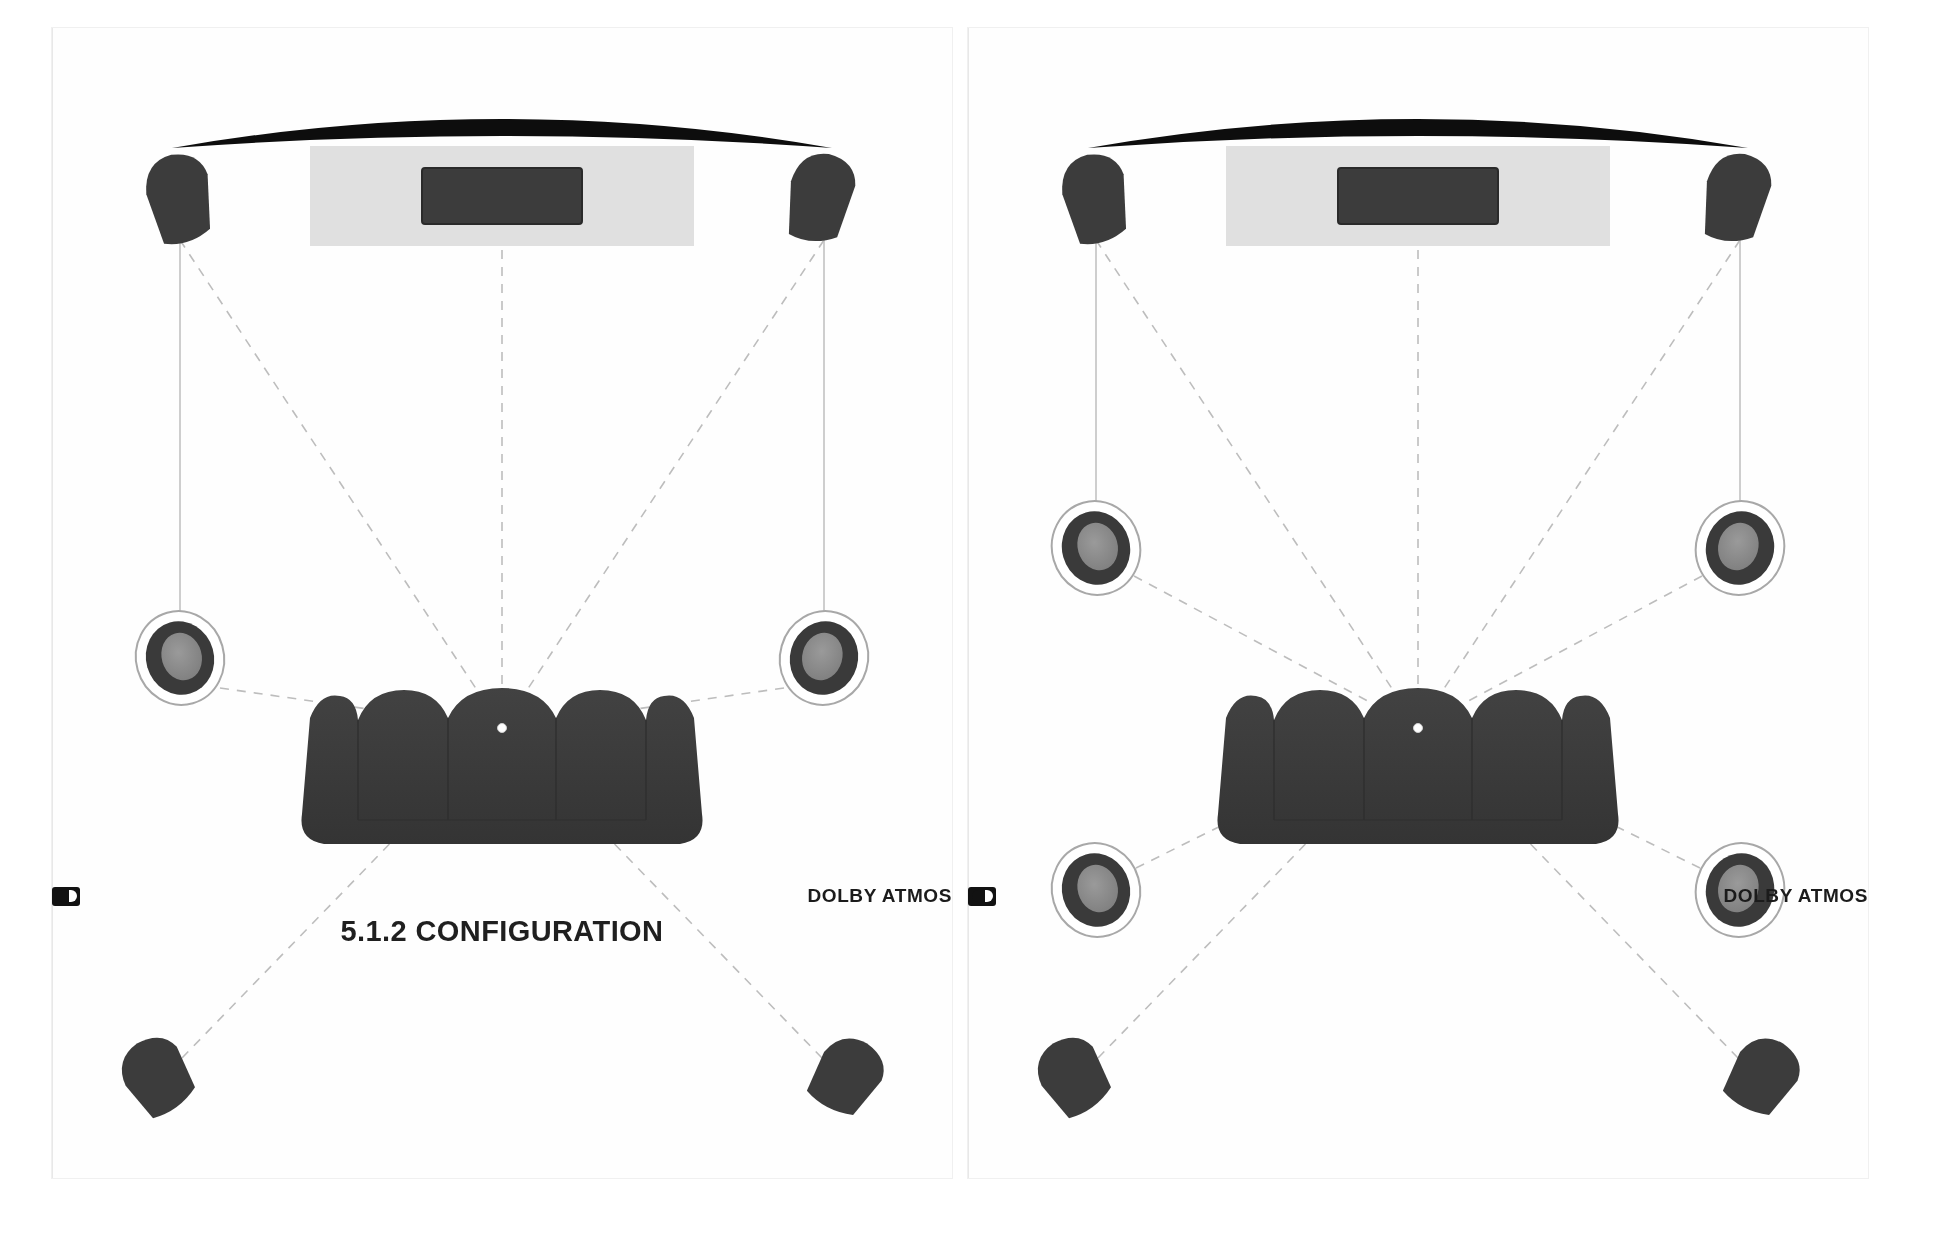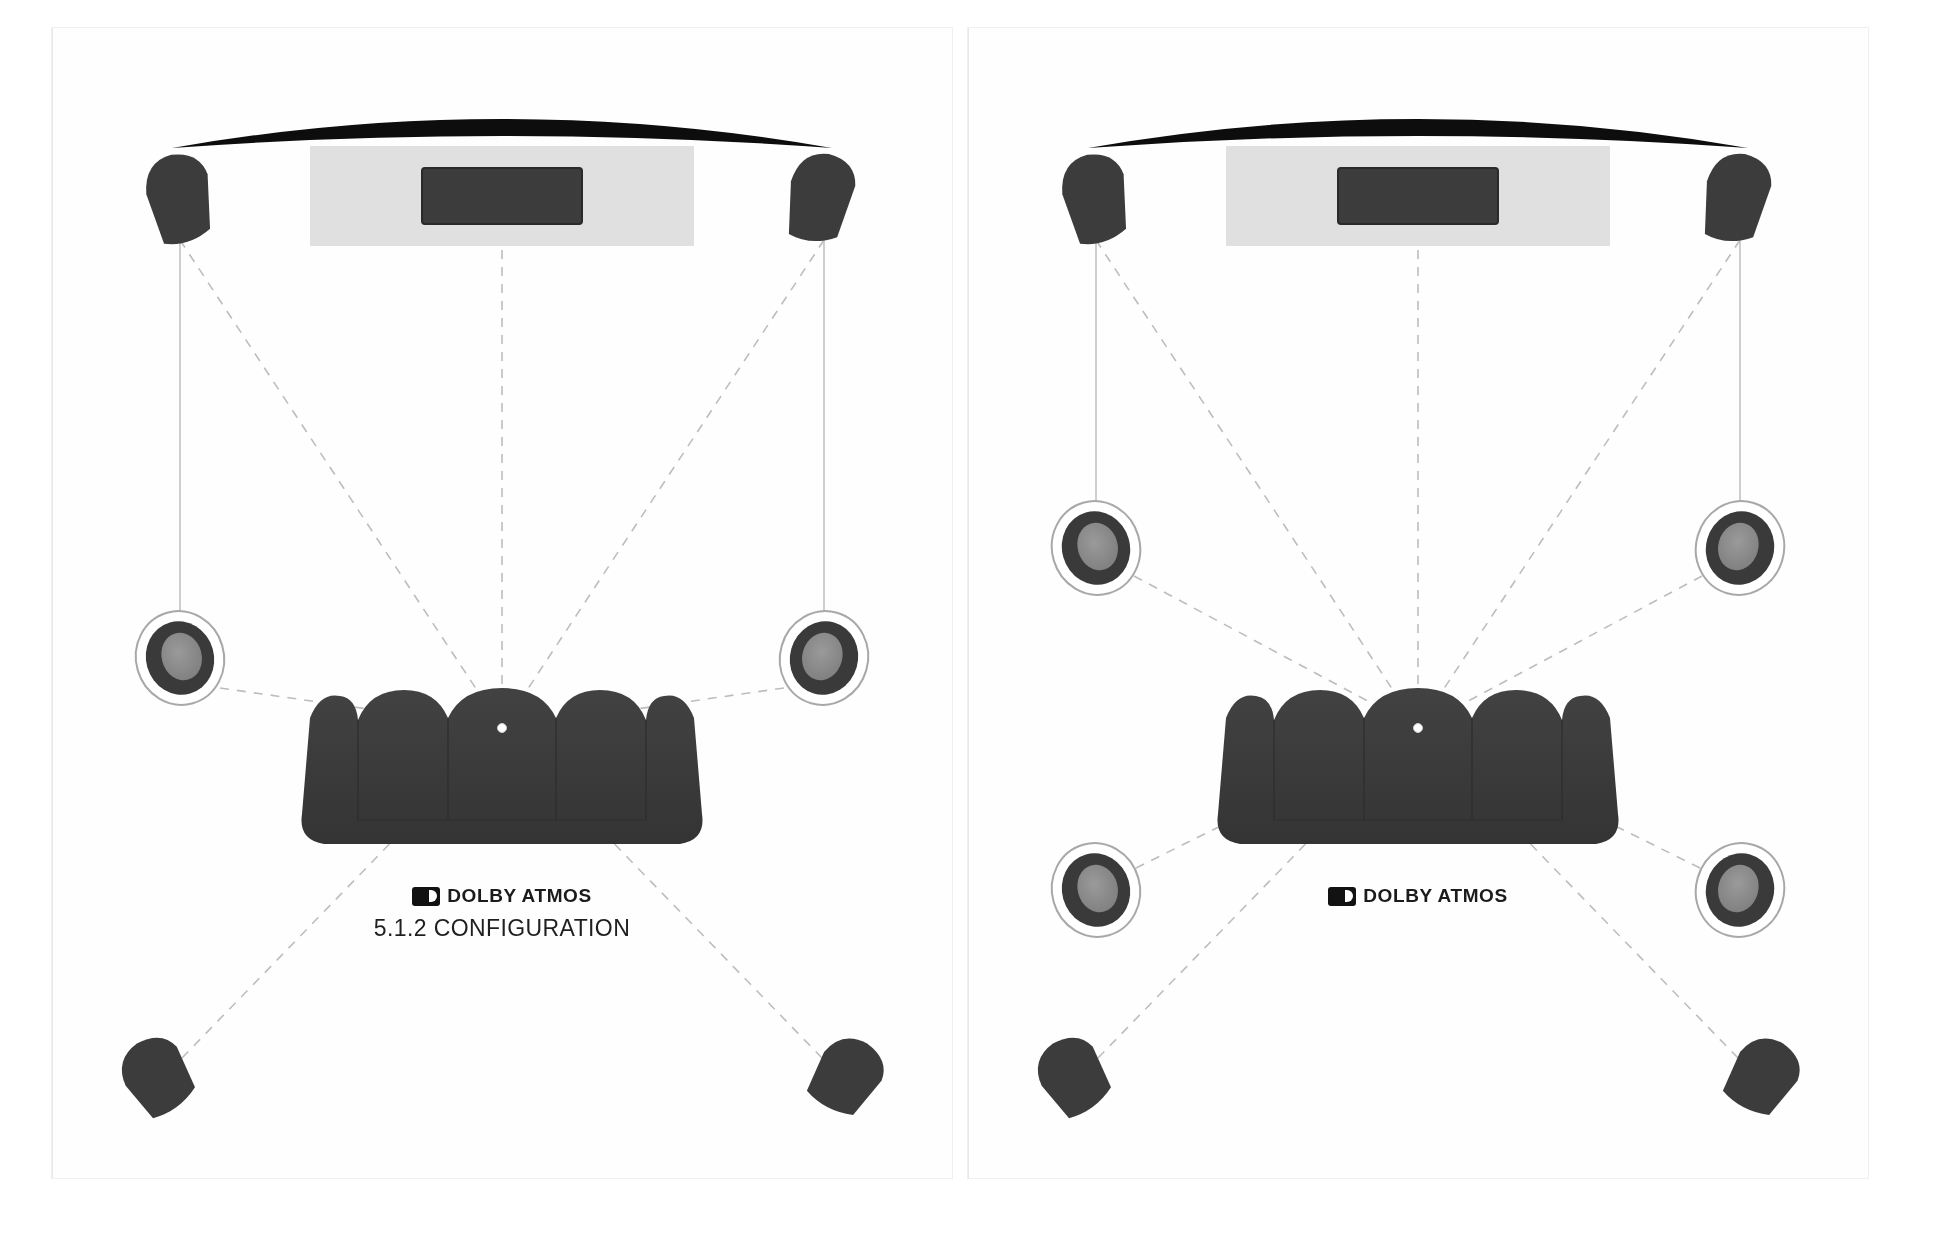--- a/index.html
+++ b/index.html
@@ -25,21 +25,21 @@
 
   
   .caption{
     position:absolute;left:0;width:900px;text-align:center;
     pointer-events:none;
   }
   .caption.left-cap{top:855px;}
   .caption.right-cap{top:855px;}
 
   .brandline{
-    display:flex;align-items:center;justify-content:center;gap:7px;
+    display:flex;align-items:center;justify-content:space-between;gap:7px;
     height:26px;
   }
   .dolby-mark{
     display:inline-block;width:28px;height:19px;background:#121212;
     border-radius:3px;position:relative;flex:0 0 auto;
   }
   .dolby-mark::before,.dolby-mark::after{
     content:"";position:absolute;top:3.5px;width:8px;height:12px;background:#fff;
   }
   .dolby-mark::before{left:3.5px;border-radius:6px 0 0 6px;
@@ -47,21 +47,21 @@
   .dolby-mark::after{right:3.5px;border-radius:0 6px 6px 0;}
   .dolby-mark i{
     position:absolute;top:3.5px;left:3.5px;width:8px;height:12px;
     background:#121212;border-radius:6px 0 0 6px;
   }
   .brand-text{
     font-size:19px;font-weight:bold;letter-spacing:0.6px;color:#1b1b1b;
     font-family:"Liberation Sans",sans-serif;white-space:nowrap;
   }
   .config-text{
-    margin-top:6px;font-size:23px;font-weight:normal;letter-spacing:0.4px;
+    margin-top:6px;font-size:29px;font-weight:bold;letter-spacing:0.4px;
     color:#1f1f1f;font-family:"Liberation Sans",sans-serif;white-space:nowrap;
   }
 </style>
 </head>
 <body>
 
 <div id="stage">
 
   <div class="panel left">
     <div class="panel-edge" style="left:0;"></div>

